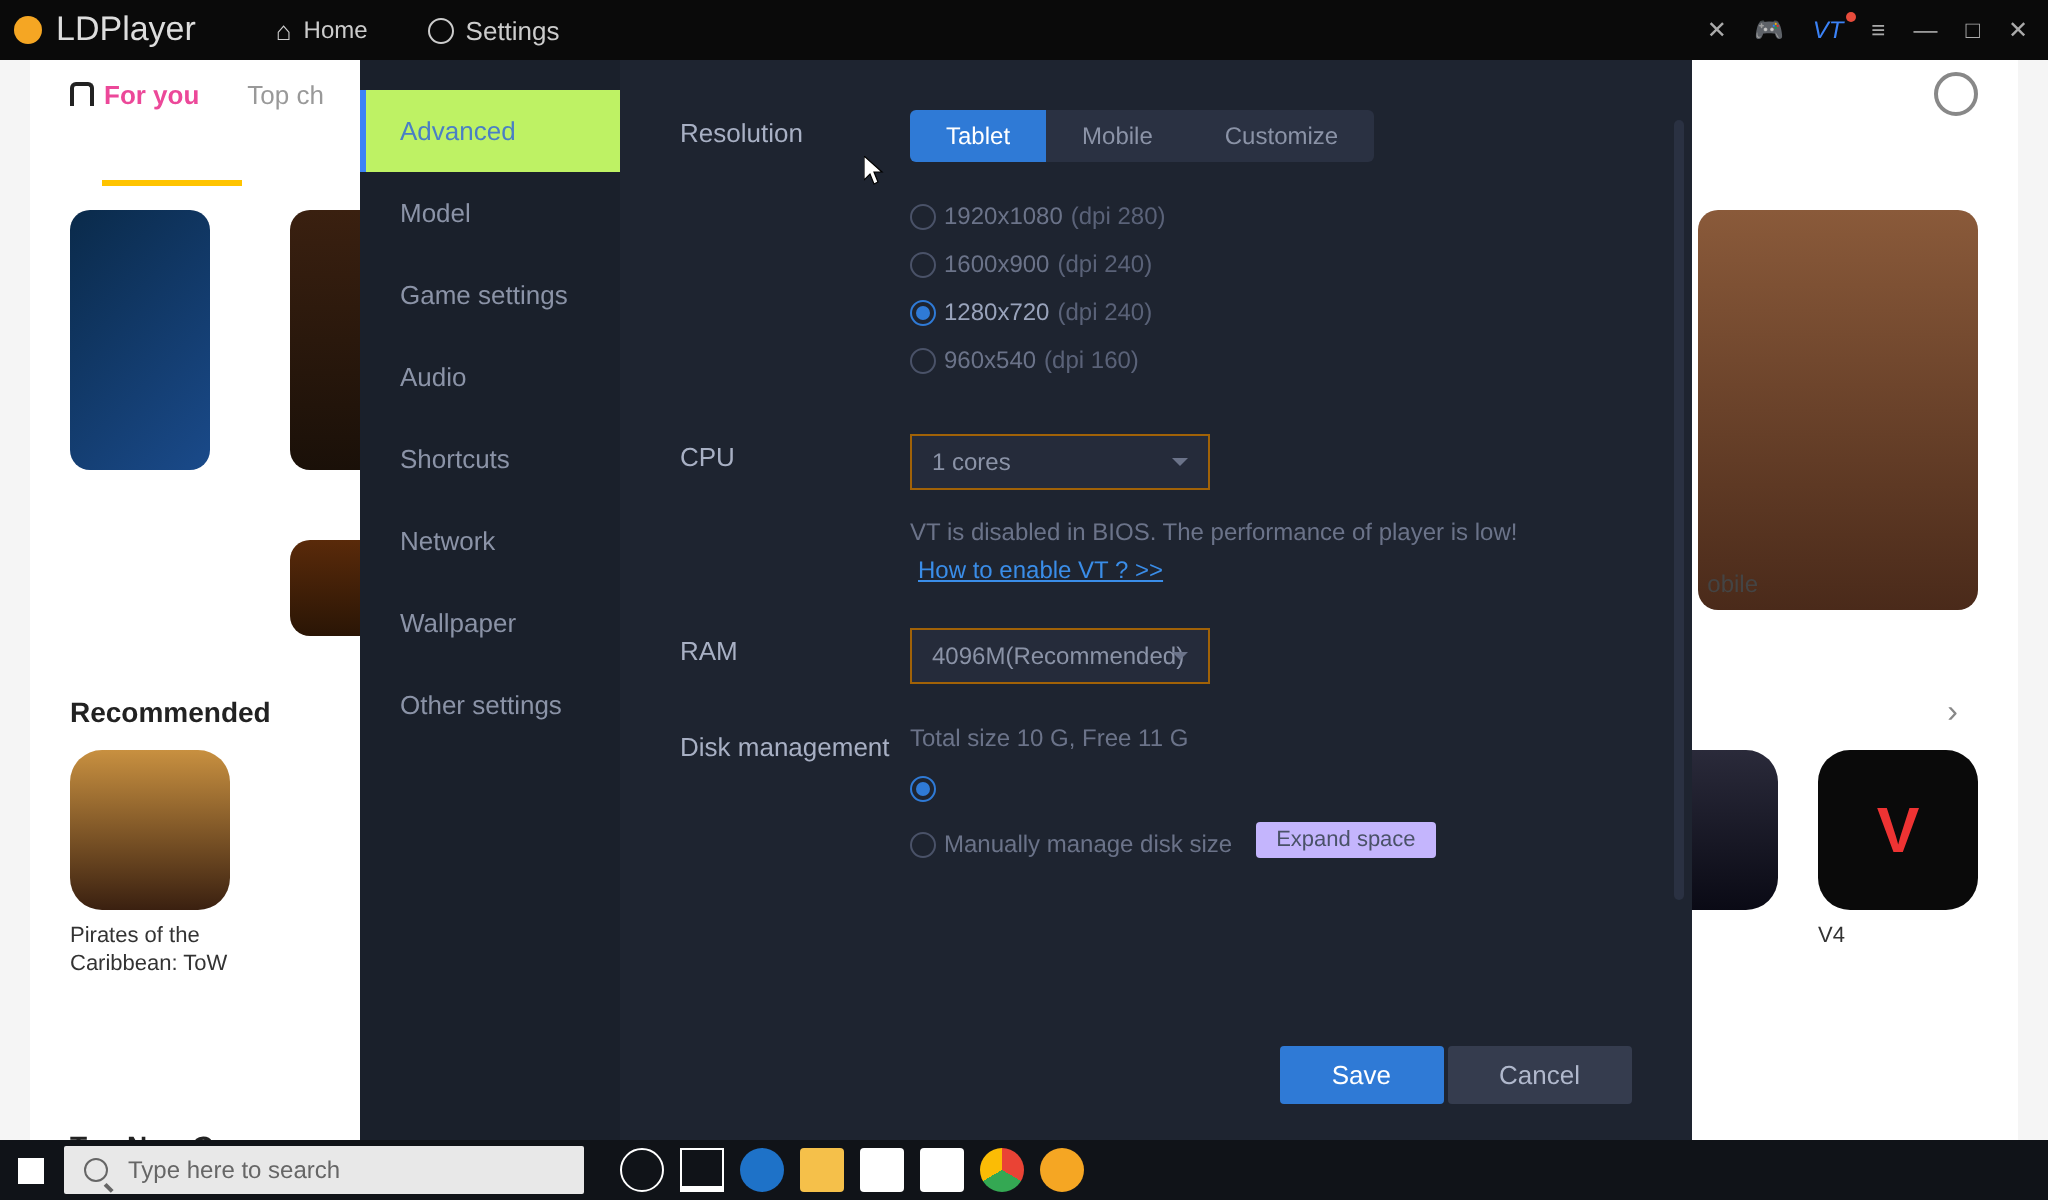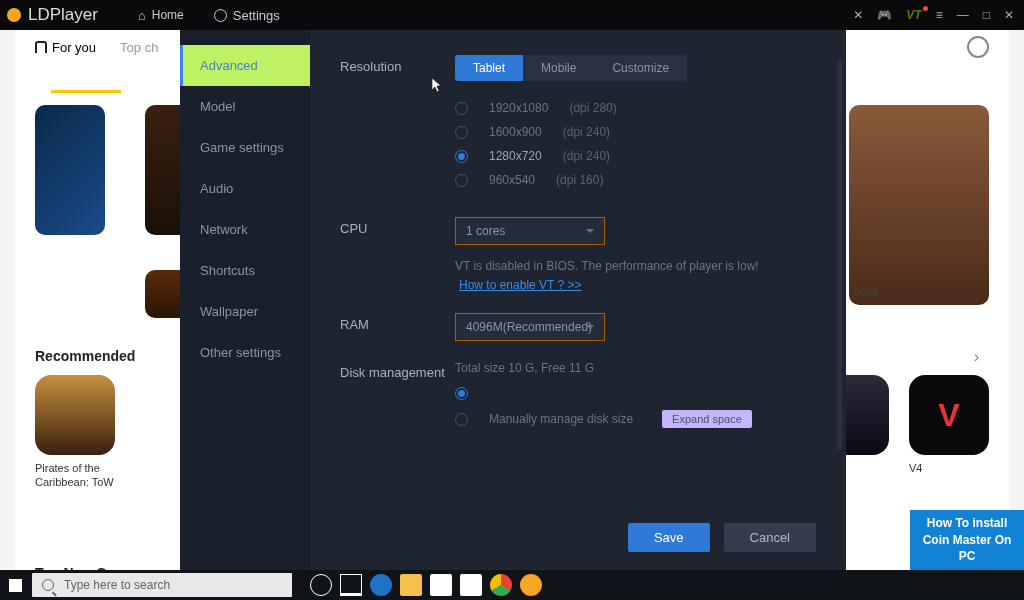--- a/index.html
+++ b/index.html
@@ -6,29 +6,29 @@
 html,body{width:1024px;height:600px;overflow:hidden;background:#000}
 .screen{position:relative;width:1024px;height:600px;background:#f5f5f5}
 .titlebar{position:absolute;top:0;left:0;right:0;height:30px;background:#0a0a0a;display:flex;align-items:center;color:#ccc;z-index:10}
 .tb-icon{width:14px;height:14px;margin:0 7px;border-radius:50%;background:#f5a623}
 .tb-title{font-size:17px;color:#ddd}
 .tb-tab{margin-left:40px;display:flex;align-items:center;gap:6px;font-size:12px}
 .tb-ghost{margin-left:30px;display:flex;align-items:center;gap:6px;font-size:13px;color:#ccc}
 .tb-gear{width:13px;height:13px;border:1.5px solid #ccc;border-radius:50%}
 .tb-sys{margin-left:auto;display:flex;align-items:center;gap:14px;padding-right:10px}
 .tb-sys span{color:#aaa;font-size:12px;cursor:pointer}
-.tb-sys .vt{font-weight:700;font-style:italic;color:#4d7c0f;position:relative}
+.tb-sys .vt{font-weight:400;font-style:italic;color:#3b82f6;position:relative}
 .tb-sys .vt::after{content:"";position:absolute;top:-2px;right:-6px;width:5px;height:5px;background:#e74c3c;border-radius:50%}
 .tb-close-x{font-size:14px}
 
 
 .store{position:absolute;top:30px;left:15px;right:15px;bottom:30px;background:#fff}
 .store-top{position:absolute;top:0;left:0;right:0;height:34px;background:#fff;display:flex;align-items:center;padding:0 20px;border-bottom:0}
 .store-tab{font-size:13px;color:#999;margin-right:24px}
-.store-tab.active{color:#000000;font-weight:400}
+.store-tab.active{color:#ec4899;font-weight:700}
 .store-top .avatar{margin-left:auto;width:22px;height:22px;border:2px solid #888;border-radius:50%}
 .foryou-underline{position:absolute;left:36px;top:60px;width:70px;height:3px;background:#ffc400}
 .store-body{position:absolute;top:45px;left:20px;right:20px;bottom:0}
 .tile{border-radius:10px;background:#223;display:inline-block}
 .tile1{position:absolute;top:30px;left:0;width:70px;height:130px;background:linear-gradient(135deg,#0a2a4a,#1a4a8a)}
 .tile2{position:absolute;top:30px;left:110px;width:68px;height:130px;background:linear-gradient(#3a2010,#1a1008)}
 .tilebig{position:absolute;top:30px;right:0;width:140px;height:200px;background:linear-gradient(#8a5a3a,#4a2a1a)}
 .tile-sm{position:absolute;top:195px;left:110px;width:48px;height:48px;border-radius:10px;background:linear-gradient(#5a2a0a,#2a1505)}
 .mobile-lbl{position:absolute;top:210px;right:110px;font-size:12px;color:#444}
 .rec{position:absolute;top:273px;left:0;font-size:14px;font-weight:700;color:#222}
@@ -52,33 +52,33 @@
 .content{flex:1;padding:25px 30px 20px 30px;position:relative;overflow:hidden}
 .scrollbar{position:absolute;right:4px;top:30px;width:5px;height:390px;background:#2a3142;border-radius:3px}
 .section{display:flex;margin-bottom:20px}
 .section-label{width:115px;font-size:13px;color:#a8b0c4;padding-top:4px}
 .section-body{flex:1}
 .res-tabs{display:flex;gap:0;margin-bottom:20px}
 .res-tab{padding:6px 18px;font-size:12px;color:#8b93a7;background:#2a3142;cursor:pointer}
 .res-tab.active{background:#2f7ad6;color:#fff}
 .res-tab:first-child{border-radius:3px 0 0 3px}
 .res-tab:last-child{border-radius:0 3px 3px 0}
-.radio-opt{display:flex;align-items:center;gap:21px;margin-bottom:10px;font-size:12px;color:#6b7389;cursor:pointer}
+.radio-opt{display:flex;align-items:flex-end;gap:4px;margin-bottom:10px;font-size:12px;color:#6b7389;cursor:pointer}
 .radio-opt.sel{color:#99a3bb}
 .radio{width:13px;height:13px;border:1.5px solid #4a5268;border-radius:50%;position:relative;flex-shrink:0}
 .radio.sel{border-color:#2f7ad6}
 .radio.sel::after{content:"";position:absolute;top:2px;left:2px;width:7px;height:7px;background:#2f7ad6;border-radius:50%}
 .dpi{color:#5a6278}
 .select{width:150px;height:28px;background:#252b3a;border:1px solid #a16207;display:flex;align-items:center;padding:0 10px;font-size:12px;color:#8b93a7;position:relative;cursor:pointer}
 .select::after{content:"";position:absolute;right:10px;top:11px;border:4px solid transparent;border-top-color:#6b7389}
 .vt-warn{font-size:12px;color:#6b7389;margin-top:14px}
 .vt-link{display:inline-block;margin-top:5px;font-size:12px;color:#3a8de8;text-decoration:underline;cursor:pointer;padding:0 4px}
 .disk-info{font-size:12px;color:#6b7389;margin-bottom:12px}
 .expand-btn{display:inline-block;padding:3px 10px;font-size:11px;color:#4a5268;background:#c4b5fd;border-radius:2px;margin-left:8px;cursor:pointer}
-.footer{position:absolute;bottom:18px;right:30px;display:flex;gap:14px}
+.footer{position:absolute;bottom:18px;right:30px;display:flex;gap:2px}
 .btn{padding:7px 26px;font-size:13px;border-radius:2px;cursor:pointer;border:none}
 .btn-save{background:#2f7ad6;color:#fff}
 .btn-cancel{background:#353c4e;color:#b0b8cc}
 .cursor{position:absolute;top:78px;left:432px;width:12px;height:16px;z-index:40;pointer-events:none}
 .cursor svg{display:block}
 
 
 .taskbar{position:absolute;bottom:0;left:0;right:0;height:30px;background:#101318;display:flex;align-items:center}
 .win{width:30px;height:30px;display:flex;align-items:center;justify-content:center}
 .win-sq{width:13px;height:13px;background:#fff}
@@ -157,22 +157,22 @@
    <div class="topnew">Top New Games</div>
   </div>
  </div>
 
  <div class="modal">
   <div class="sidebar">
    <div class="side-item active">Advanced</div>
    <div class="side-item">Model</div>
    <div class="side-item">Game settings</div>
    <div class="side-item">Audio</div>
+   <div class="side-item">Shortcuts</div>
    <div class="side-item">Network</div>
-   <div class="side-item">Shortcuts</div>
    <div class="side-item">Wallpaper</div>
    <div class="side-item">Other settings</div>
   </div>
   <div class="content">
    <div class="scrollbar"></div>
 
    <div class="section">
     <div class="section-label">Resolution</div>
     <div class="section-body">
      <div class="res-tabs">
@@ -240,21 +240,20 @@
    </div>
   </div>
  </div>
 
  <div class="cursor">
   <svg width="12" height="16" viewBox="0 0 12 16">
         <path d="M0 0 L0 12 L3 9 L5 14 L7 13 L5 8 L9 8 Z" fill="#fff" stroke="#000" stroke-width="0.6"></path>
       </svg>
  </div>
 
- <div class="howto">How To install Coin Master On PC</div>
 
  <div class="taskbar">
   <div class="win">
         <div class="win-sq"></div>
       </div>
   <div class="search">
    <span class="search-ic"></span>
    <span>Type here to search</span>
   </div>
   <div class="tb-icons">

